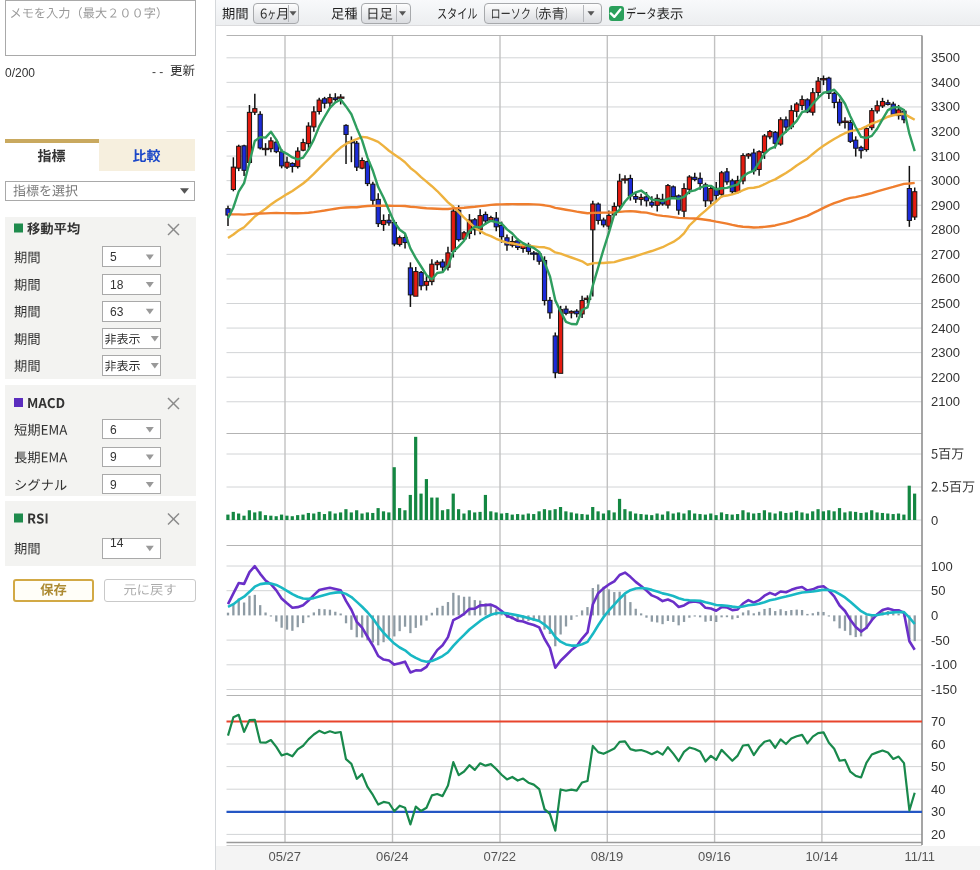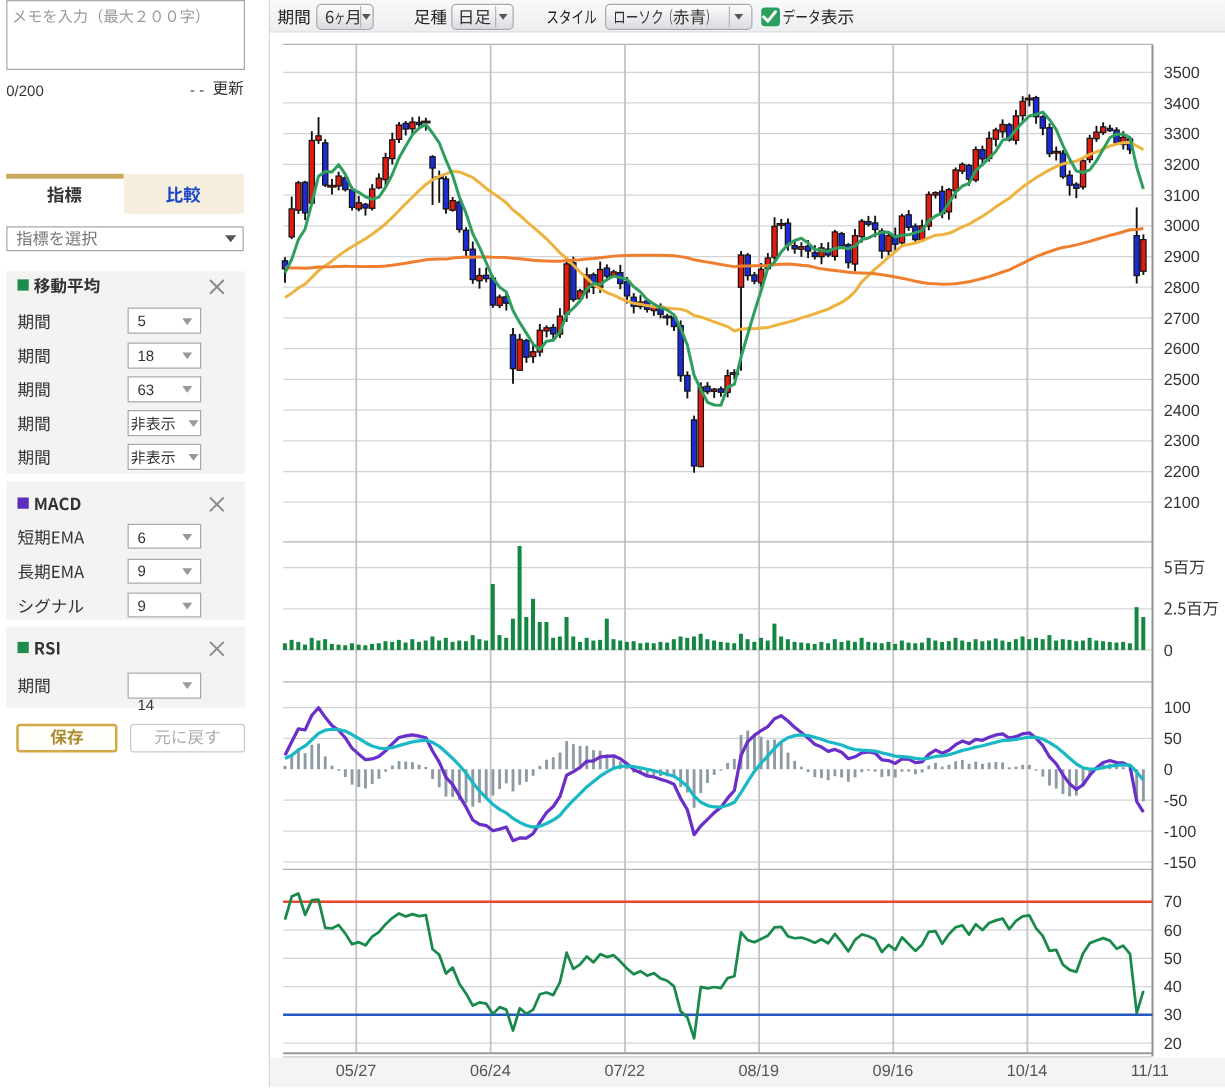--- a/index.html
+++ b/index.html
@@ -23,21 +23,21 @@
 <div class="num" style="left:110px;top:304.5px">63</div>
 <div class="sel" style="left:101.5px;top:327.9px;width:59px;height:21px"></div>
 <div class="sel" style="left:101.5px;top:354.8px;width:59px;height:21px"></div>
 <div class="sel" style="left:101.5px;top:419.3px;width:59px;height:20px"></div>
 <div class="num" style="left:110px;top:422.8px">6</div>
 <div class="sel" style="left:101.5px;top:446.8px;width:59px;height:20px"></div>
 <div class="num" style="left:110px;top:450.3px">9</div>
 <div class="sel" style="left:101.5px;top:474.4px;width:59px;height:20px"></div>
 <div class="num" style="left:110px;top:477.9px">9</div>
 <div class="sel" style="left:101.5px;top:537.5px;width:59px;height:21px"></div>
-<div class="num" style="left:110px;top:557px">14</div>
+<div class="num" style="left:110px;top:536px">14</div>
 <div class="ab" style="left:13px;top:578.5px;width:81px;height:23px;border:2px solid #d2a945;border-radius:3px;background:#fffef8"></div>
 <div class="ab" style="left:104px;top:578.5px;width:92px;height:23px;border:1px solid #c9c9c9;border-radius:3px;background:#fff"></div>
 <div class="ab" style="left:215px;top:0;width:1px;height:870px;background:#d5d8db"></div>
 <div class="ab" style="left:216px;top:0;width:764px;height:26px;background:linear-gradient(#f8f9fb,#eceef0);border-bottom:1px solid #dcdcde"></div>
 <div class="ab" style="left:253.2px;top:3px;width:46.1px;height:21px;background:linear-gradient(#fdfdfd,#dadce0);border:1px solid #a7a9ac;border-radius:4px"></div>
 <div class="ab" style="left:287.5px;top:5px;width:1px;height:17px;background:#b4b6ba"></div>
 <div class="ab" style="left:361.0px;top:3px;width:50.0px;height:21px;background:linear-gradient(#fdfdfd,#dadce0);border:1px solid #a7a9ac;border-radius:4px"></div>
 <div class="ab" style="left:395.5px;top:5px;width:1px;height:17px;background:#b4b6ba"></div>
 <div class="ab" style="left:484.0px;top:3px;width:117.5px;height:21px;background:linear-gradient(#fdfdfd,#dadce0);border:1px solid #a7a9ac;border-radius:4px"></div>
 <div class="ab" style="left:582.7px;top:5px;width:1px;height:17px;background:#b4b6ba"></div>

